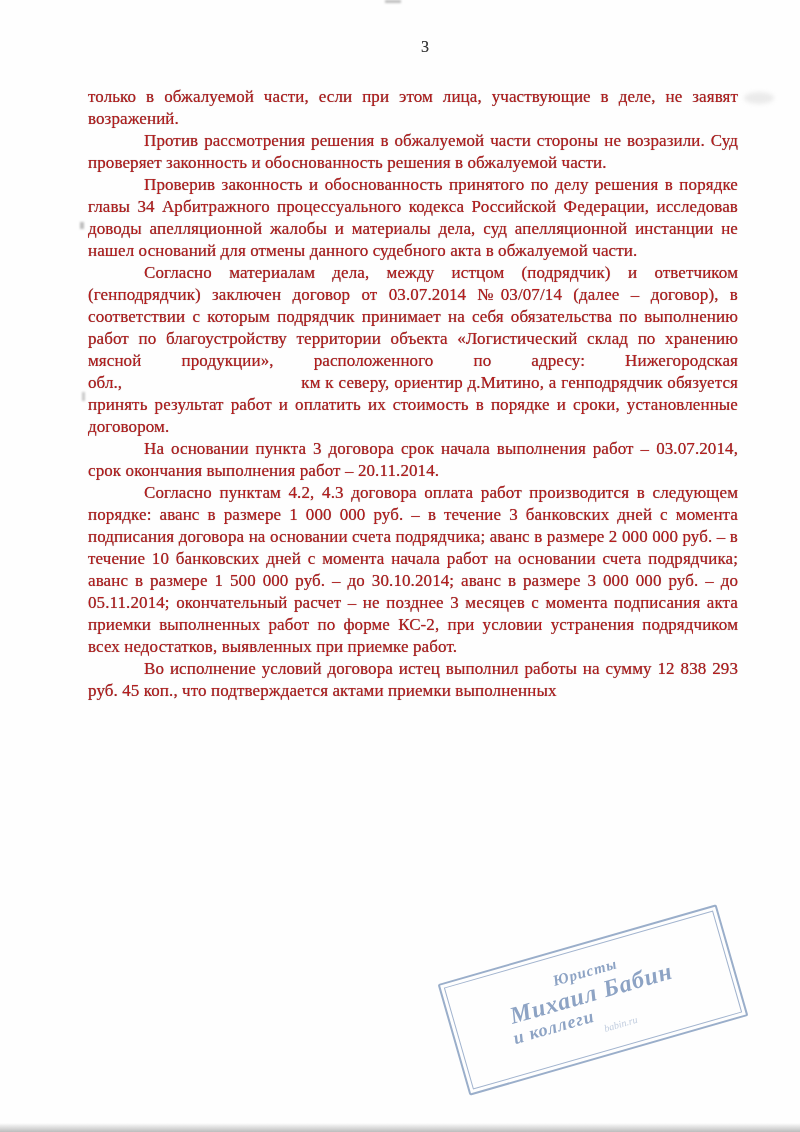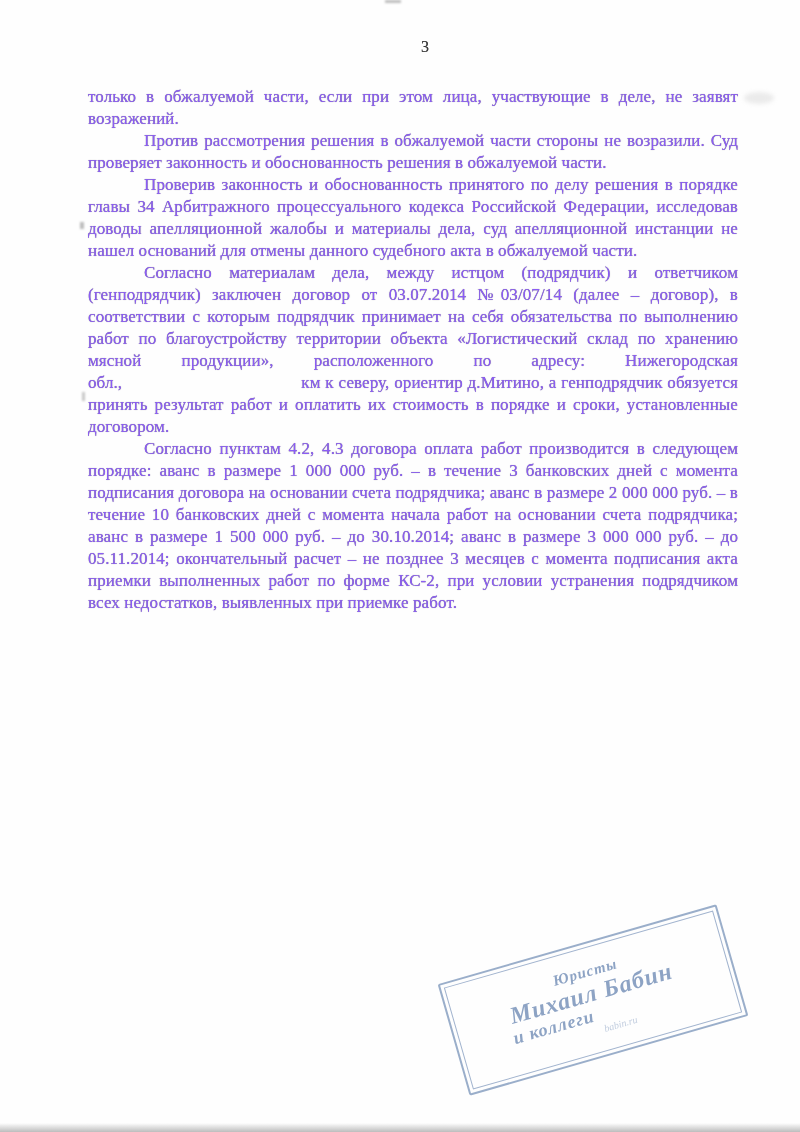--- a/index.html
+++ b/index.html
@@ -26,21 +26,21 @@
     color: #3a3a3a;
     text-shadow: 0 0 0.6px rgba(60,60,60,.7);
   }
   .doc-body {
     position: absolute;
     left: 88px;
     top: 86px;
     width: 650px;
     font-size: 17px;
     line-height: 22px;
-    color: #8b5cf6;
+    color: #b91c1c;
     text-align: justify;
     text-shadow: 0 0 0.7px rgba(55,55,55,.75);
     letter-spacing: 0.1px;
   }
   .doc-body p {
     margin: 0;
     text-indent: 56px;
   }
   .doc-body p.cont {
     text-indent: 0;
@@ -117,21 +117,23 @@
 
 <div class="sheet">
 
   <div class="page-number">3</div>
 
   <div class="doc-body">
     <p class="cont">только в обжалуемой части, если при этом лица, участвующие в деле, не заявят возражений.</p>
     <p>Против рассмотрения решения в обжалуемой части стороны не возразили. Суд проверяет законность и обоснованность решения в обжалуемой части.</p>
     <p>Проверив законность и обоснованность принятого по делу решения в порядке главы 34 Арбитражного процессуального кодекса Российской Федерации, исследовав доводы апелляционной жалобы и материалы дела, суд апелляционной инстанции не нашел оснований для отмены данного судебного акта в обжалуемой части.</p>
     <p>Согласно материалам дела, между истцом (подрядчик) и ответчиком (генподрядчик) заключен договор от 03.07.2014 №03/07/14 (далее – договор), в соответствии с которым подрядчик принимает на себя обязательства по выполнению работ по благоустройству территории объекта «Логистический склад по хранению мясной продукции», расположенного по адресу: Нижегородская обл.,&nbsp;&nbsp;&nbsp;&nbsp;&nbsp;&nbsp;&nbsp;&nbsp;&nbsp;&nbsp;&nbsp;&nbsp;&nbsp;&nbsp;&nbsp;&nbsp;&nbsp;&nbsp;&nbsp;&nbsp;&nbsp;&nbsp;&nbsp;&nbsp;&nbsp;&nbsp;&nbsp;&nbsp;&nbsp;&nbsp;&nbsp;&nbsp;&nbsp;&nbsp;&nbsp;&nbsp; км к северу, ориентир д.Митино, а генподрядчик обязуется принять результат работ и оплатить их стоимость в порядке и сроки, установленные договором.</p>
+    <p>На основании пункта 3 договора срок начала выполнения работ – 03.07.2014, срок окончания выполнения работ – 20.11.2014.</p>
     <p>Согласно пунктам 4.2, 4.3 договора оплата работ производится в следующем порядке: аванс в размере 1 000 000 руб. – в течение 3 банковских дней с момента подписания договора на основании счета подрядчика; аванс в размере 2 000 000 руб. – в течение 10 банковских дней с момента начала работ на основании счета подрядчика; аванс в размере 1 500 000 руб. – до 30.10.2014; аванс в размере 3 000 000 руб. – до 05.11.2014; окончательный расчет – не позднее 3 месяцев с момента подписания акта приемки выполненных работ по форме КС-2, при условии устранения подрядчиком всех недостатков, выявленных при приемке работ.</p>
+    <p>Во исполнение условий договора истец выполнил работы на сумму 12 838 293 руб. 45 коп., что подтверждается актами приемки выполненных</p>
   </div>
 
   <div class="stamp">
     <div class="stamp-inner">
       <div class="stamp-top">Юристы</div>
       <div class="stamp-name">Михаил Бабин</div>
       <div class="stamp-sub">и коллеги</div>
       <div class="stamp-url">babin.ru</div>
     </div>
   </div>

